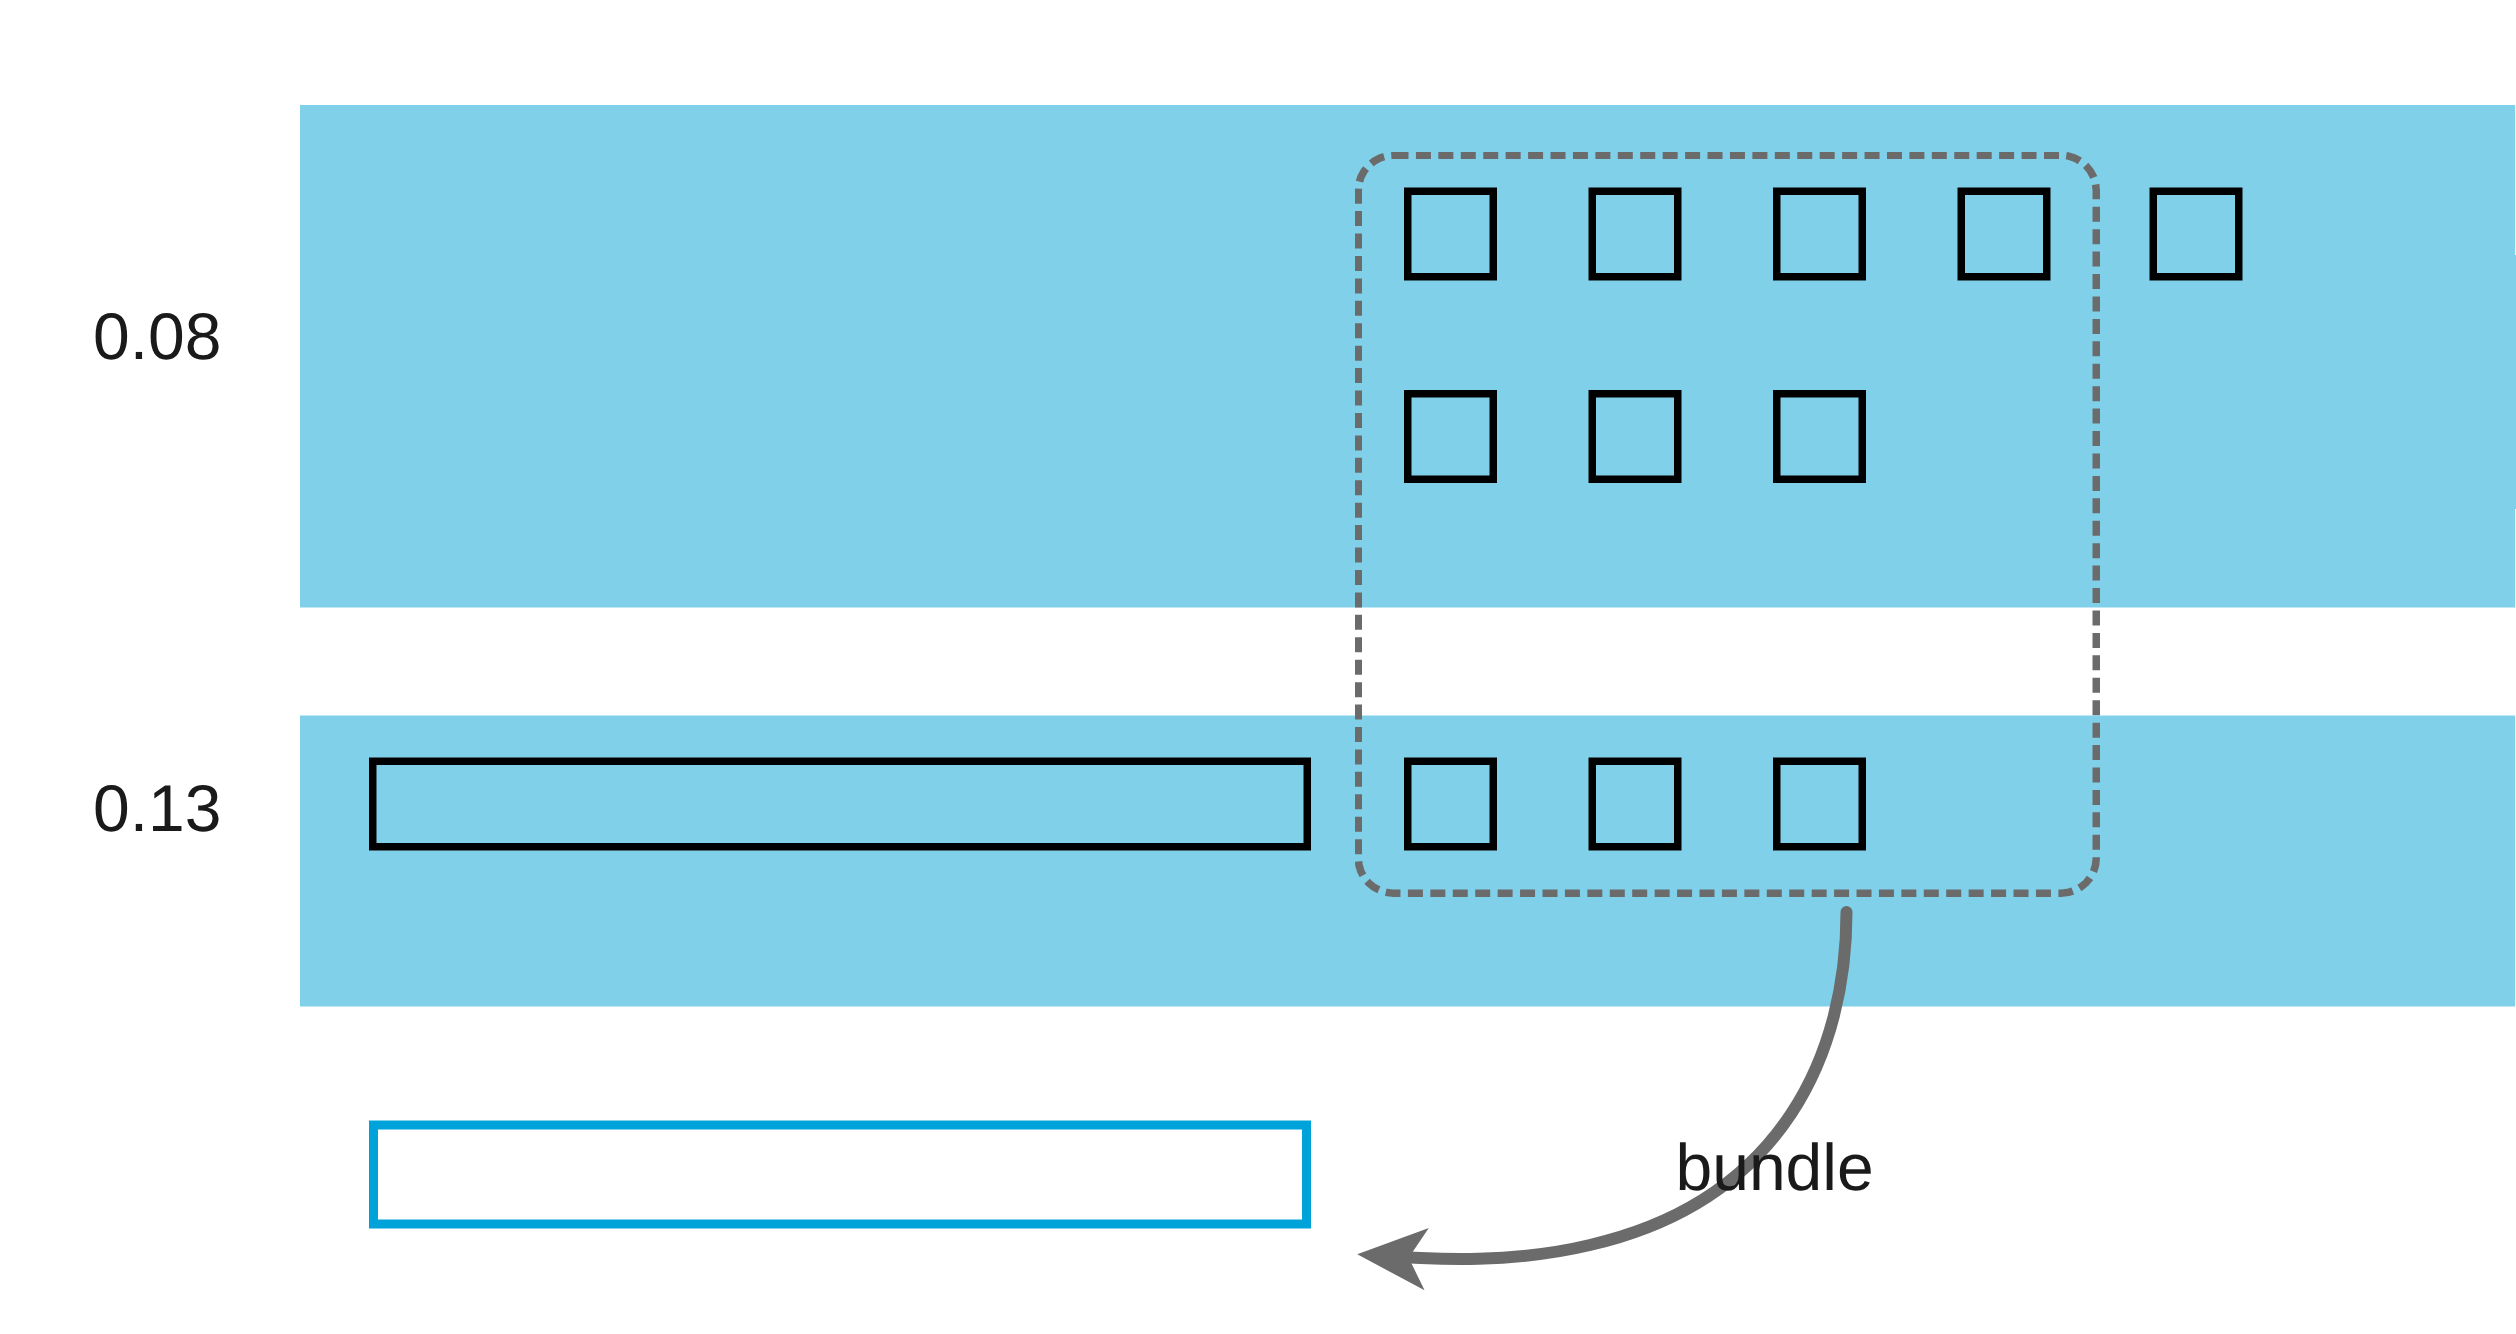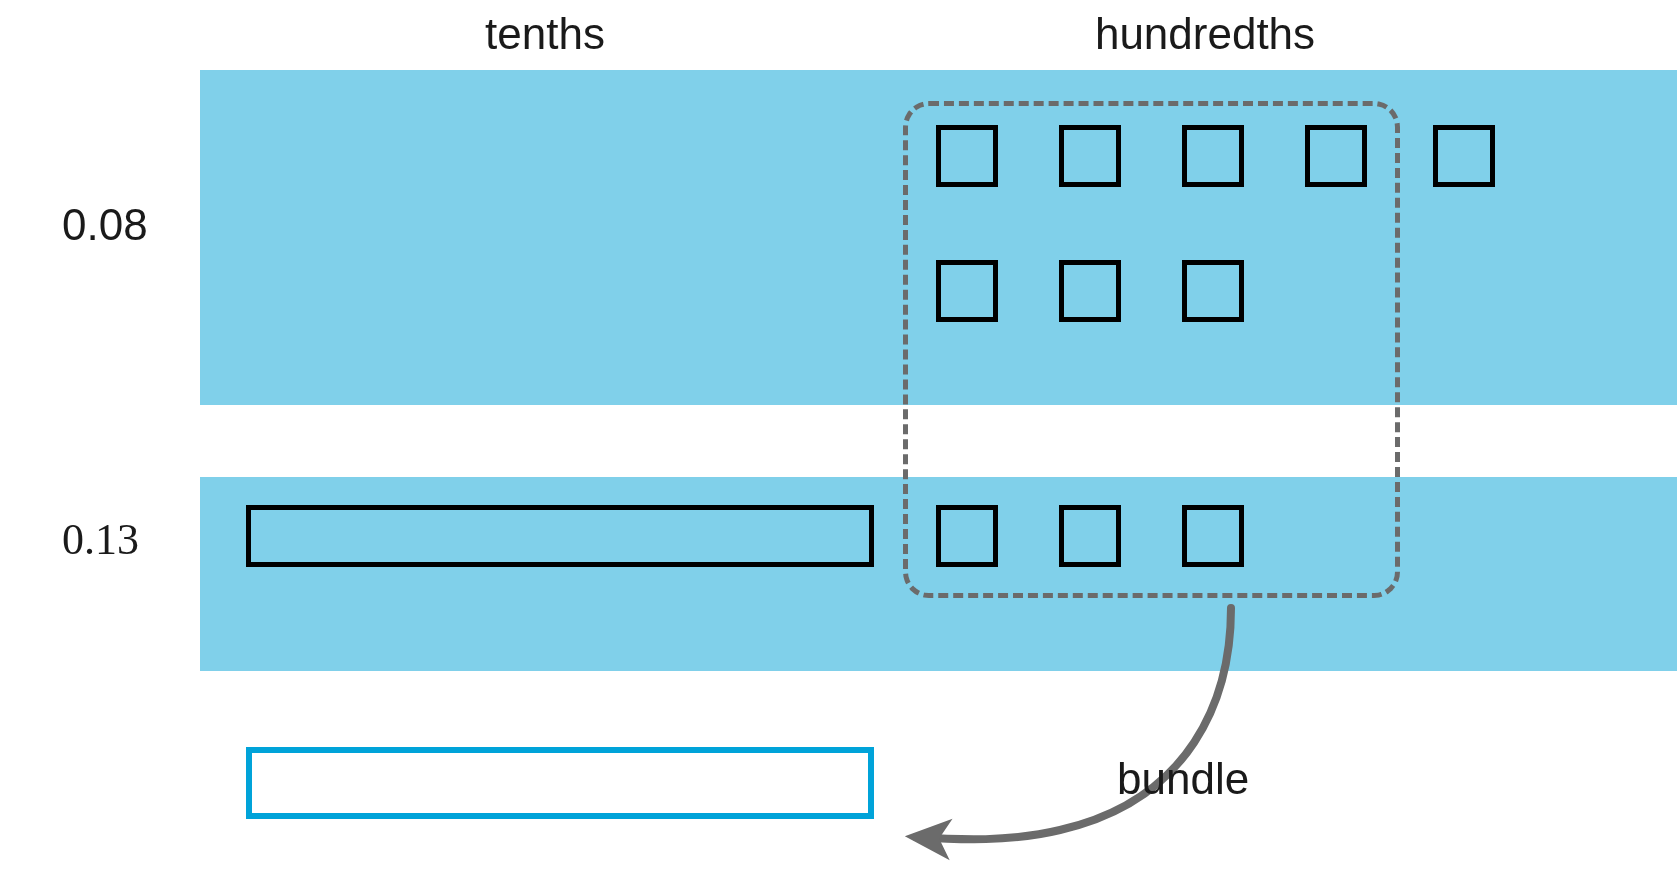--- a/index.html
+++ b/index.html
@@ -38,21 +38,21 @@
   }
   .row-label {
     position: absolute;
     font-size: 44px;
     color: #1a1a1a;
     text-align: right;
     white-space: nowrap;
     line-height: 1;
   }
   #label-row-0 { left: 62px; top: 203px; }
-  #label-row-1 { left: 62px; top: 518px; font-family: Liberation Serif, serif; }
+  #label-row-1 { left: 62px; top: 518px; }
 
   .blue-band {
     position: absolute;
     background: #80d0ea;
   }
   #band-0 { left: 200px; top: 70px; width: 1477px; height: 335px; }
   #band-1 { left: 200px; top: 477px; width: 1477px; height: 194px; }
 
   .dashed-bundle-box {
     position: absolute;
@@ -115,22 +115,20 @@
     width: 1677px;
     height: 889px;
     pointer-events: none;
   }
 </style>
 </head>
 <body>
 
 <div id="stage">
 
-  <div class="col-header" id="header-tenths">tenths</div>
-  <div class="col-header" id="header-hundredths">hundredths</div>
 
   <div class="blue-band" id="band-0"></div>
   <div class="row-label" id="label-row-0">0.08</div>
 
   <div class="blue-band" id="band-1"></div>
   <div class="row-label" id="label-row-1">0.13</div>
 
   <div class="dashed-bundle-box"></div>
 
   <div class="unit-square" style="left:936px;  top:125px;"></div>

